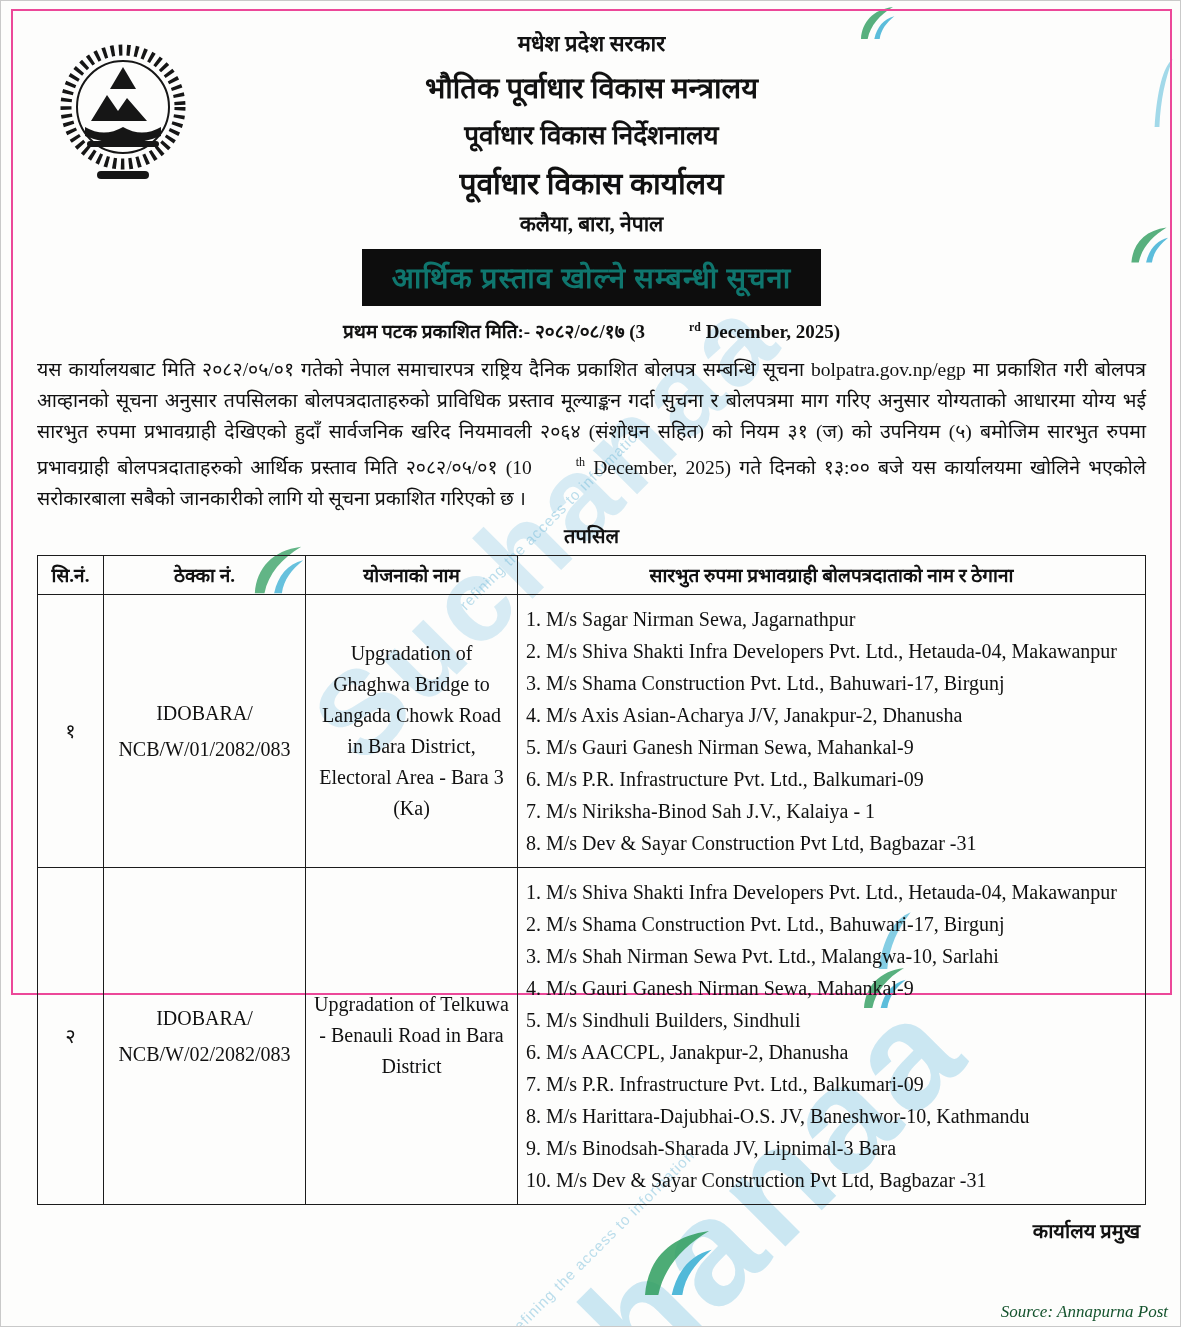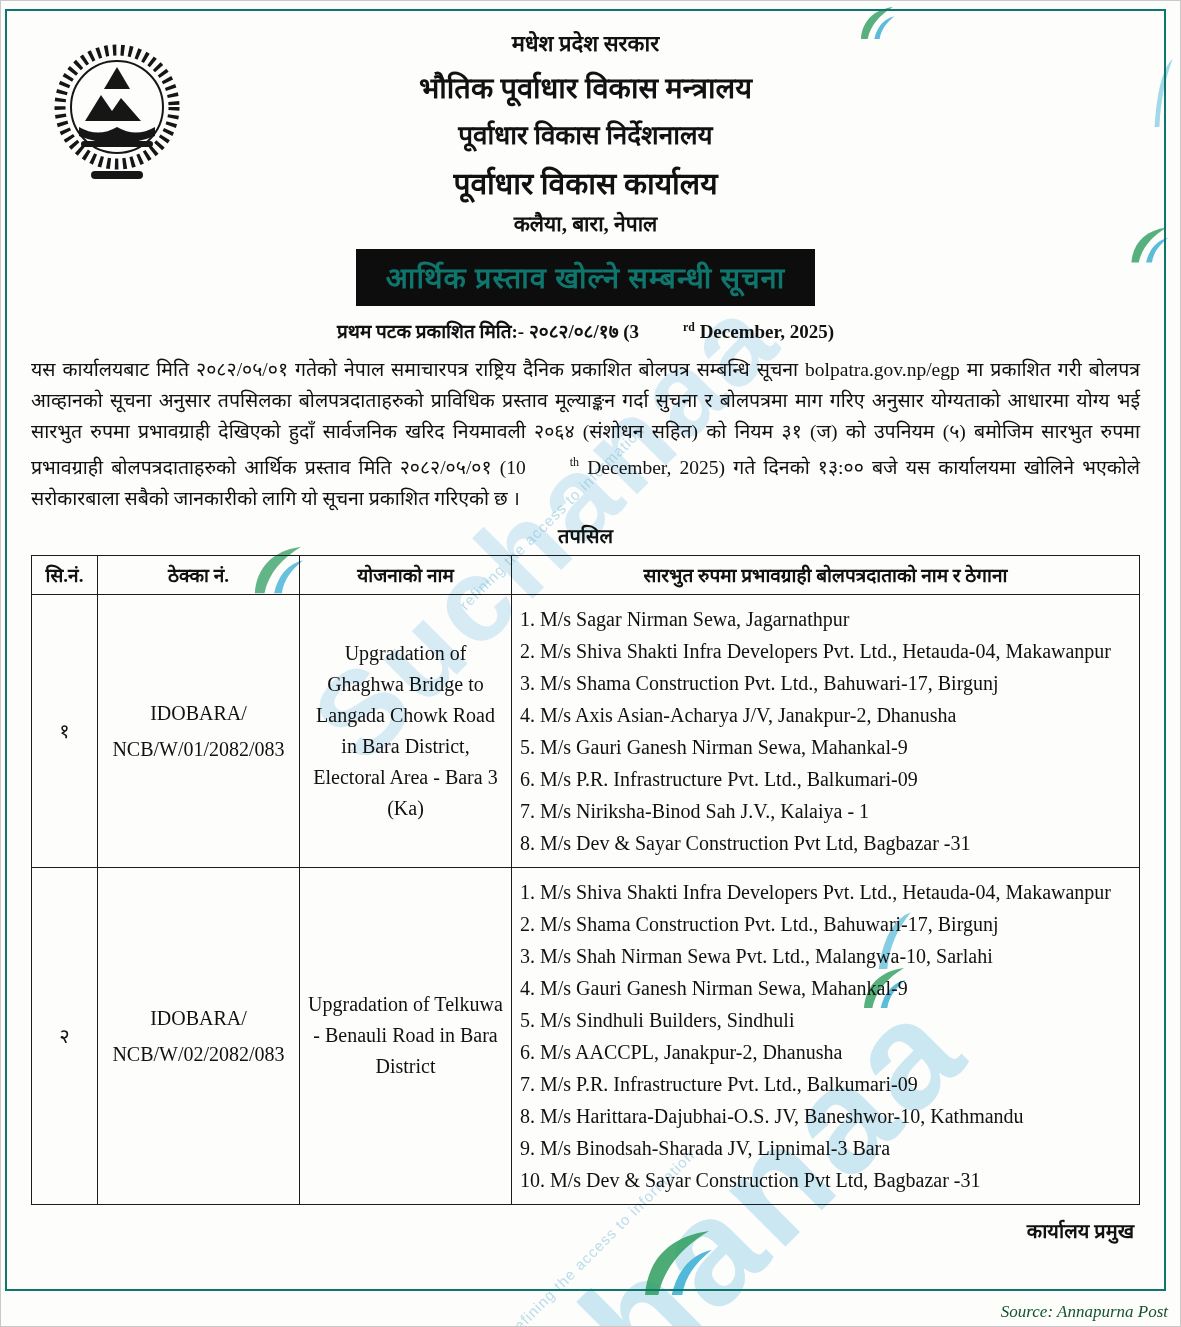--- a/index.html
+++ b/index.html
@@ -25,23 +25,23 @@
     white-space:nowrap;
   }
   .wm-main{left:285px;top:690px;font-size:118px;letter-spacing:5px;}
   .wm-bottom{left:340px;top:1495px;font-size:150px;letter-spacing:6px;color:rgba(120,195,225,0.38);}
   .wm-tag{font-size:15px;font-weight:normal;color:rgba(120,190,220,0.5);letter-spacing:1px;}
   .wm-tag1{left:455px;top:600px;}
   .wm-tag2{left:505px;top:1325px;}
   .leaf{position:absolute;}
   
   .frame{
-    position:absolute;left:4px;top:8px;
-    width:1161px;height:1282px;
-    border:2px solid #0f766e;
+    position:absolute;left:10px;top:8px;
+    width:1161px;height:986px;
+    border:2px solid #ec4899;
     box-sizing:border-box;
     z-index:2;
   }
   .emblem{position:absolute;left:40px;top:26px;width:140px;height:148px;}
   .content{position:relative;padding:12px 24px 0 24px;}
   .hline{text-align:center;font-weight:bold;}
   .h1{font-size:22px;margin:4px 0 0 0;}
   .h2{font-size:29px;margin:10px 0 0 0;}
   .h3{font-size:26px;margin:10px 0 0 0;}
   .h4{font-size:30px;margin:10px 0 0 0;}

